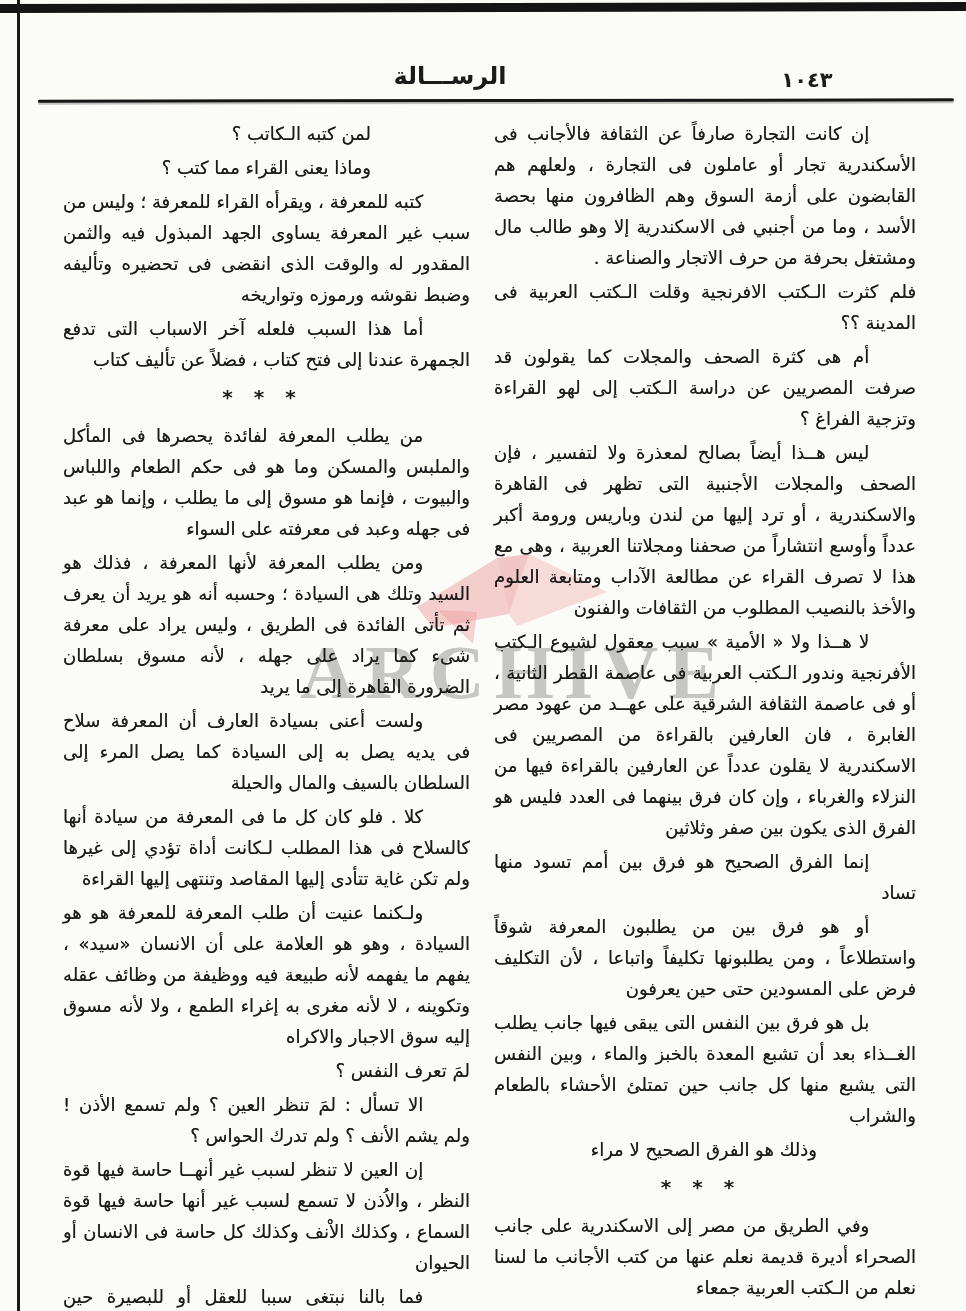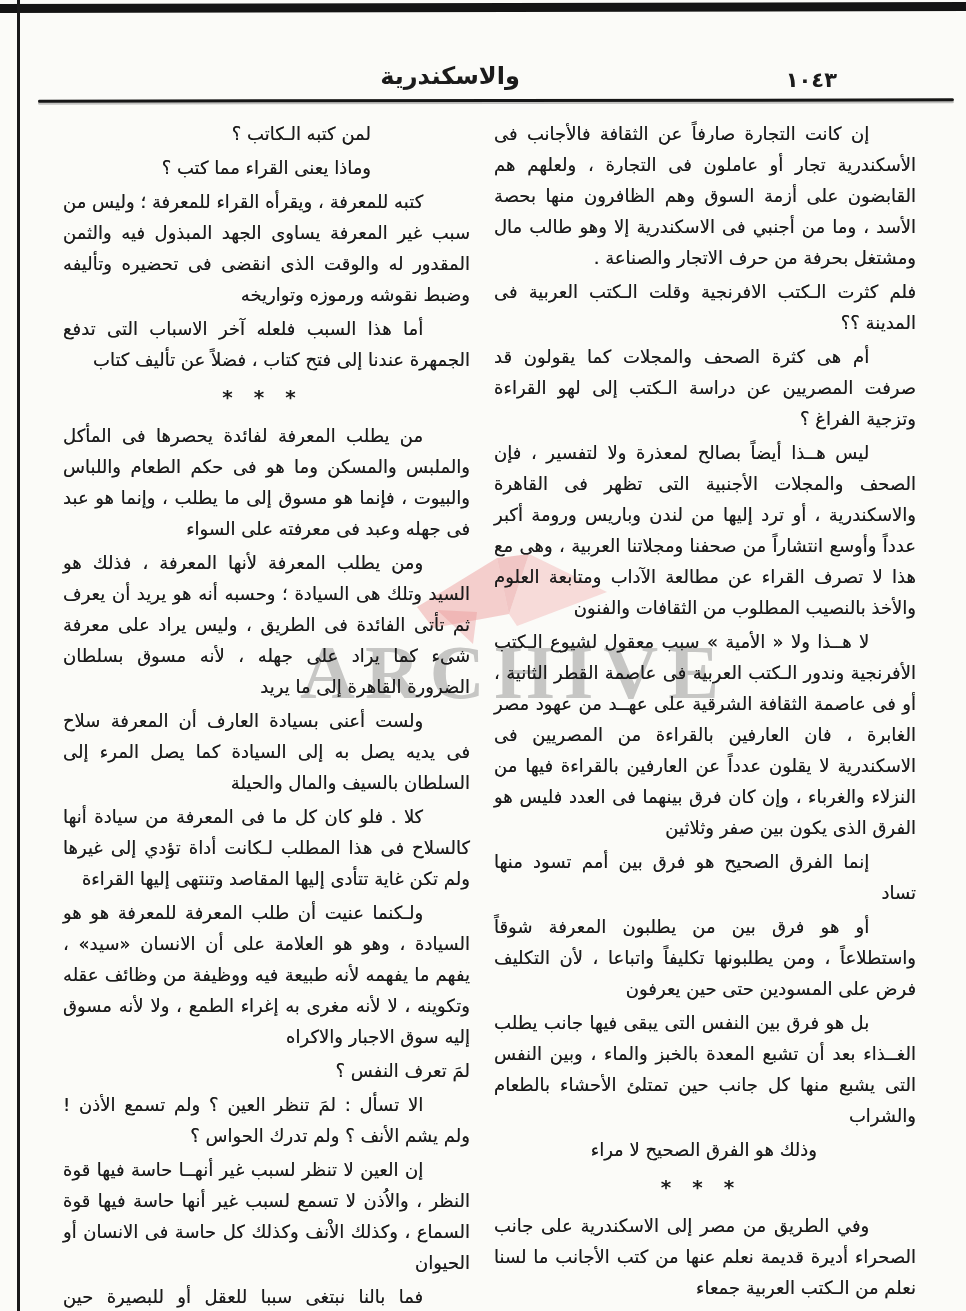--- a/index.html
+++ b/index.html
@@ -15,21 +15,21 @@
   .edge-top{position:absolute;top:3px;left:0;width:100%;height:9px;background:#141414;transform:rotate(-0.12deg);}
   .edge-left{position:absolute;top:0;left:17px;width:3px;height:100%;background:#1a1a1a;}
   
   .journal-title{
     position:absolute;top:62px;left:0;width:900px;
     text-align:center;font-size:24px;font-weight:bold;
     letter-spacing:1px;direction:rtl;
   }
   .page-number{
     position:absolute;top:68px;left:777px;width:60px;
-    font-size:21px;font-weight:bold;direction:rtl;text-align:right;
+    font-size:21px;font-weight:bold;direction:rtl;text-align:center;
   }
   .header-rule{
     position:absolute;top:99px;left:38px;width:916px;height:3px;
     background:#161616;border-radius:2px;transform:rotate(-0.08deg);
     box-shadow:0 2px 0 rgba(20,20,20,0.25);
   }
   
   .watermark{position:absolute;inset:0;z-index:1;pointer-events:none;}
   .wm-book{position:absolute;left:415px;top:552px;width:195px;height:100px;}
   .wm-brand{
@@ -68,21 +68,21 @@
   }
 </style>
 </head>
 <body>
 
 <div class="page">
 
   <div class="edge-top"></div>
   <div class="edge-left"></div>
 
-  <div class="journal-title">والاسكندرية</div>
+  <div class="journal-title">الرســـالة</div>
   <div class="page-number">١٠٤٣</div>
   <div class="header-rule"></div>
 
   <div class="watermark">
     <svg class="wm-book" viewBox="0 0 195 100" xmlns="http://www.w3.org/2000/svg">
       <polygon points="2,55 82,6 94,62 18,76" fill="rgba(236,150,150,0.45)"></polygon>
       <polygon points="82,6 114,2 94,62" fill="rgba(228,120,120,0.40)"></polygon>
       <polygon points="94,62 114,2 192,40 102,74" fill="rgba(240,175,175,0.42)"></polygon>
       <polygon points="22,58 58,92 62,60" fill="rgba(236,150,150,0.40)"></polygon>
     </svg>

